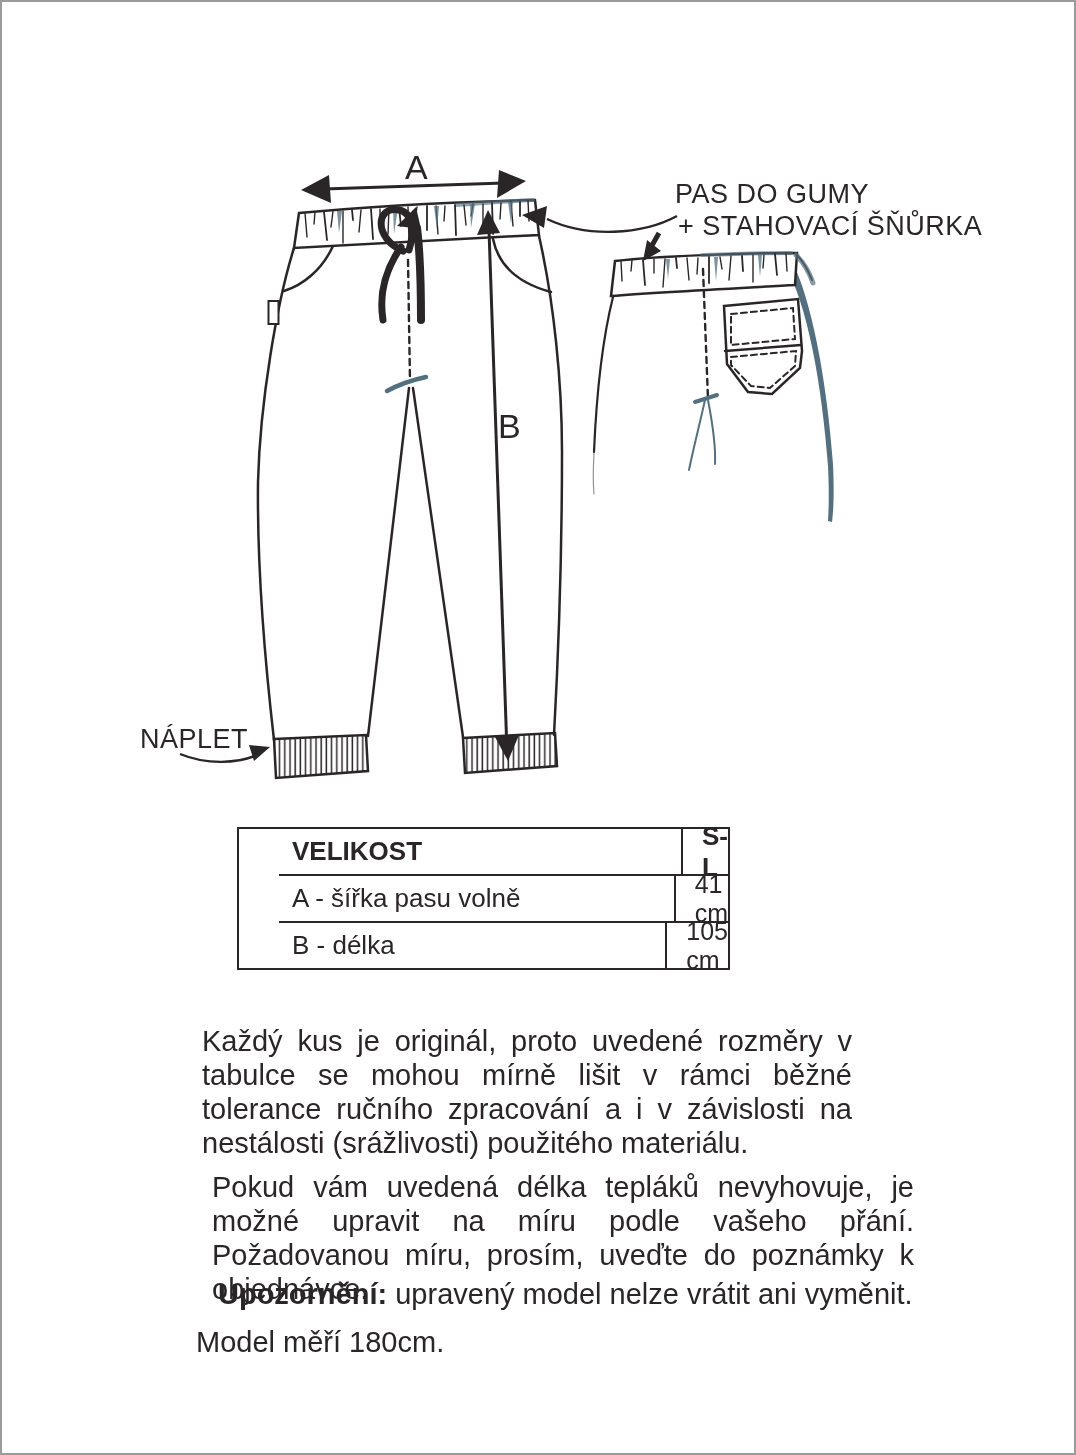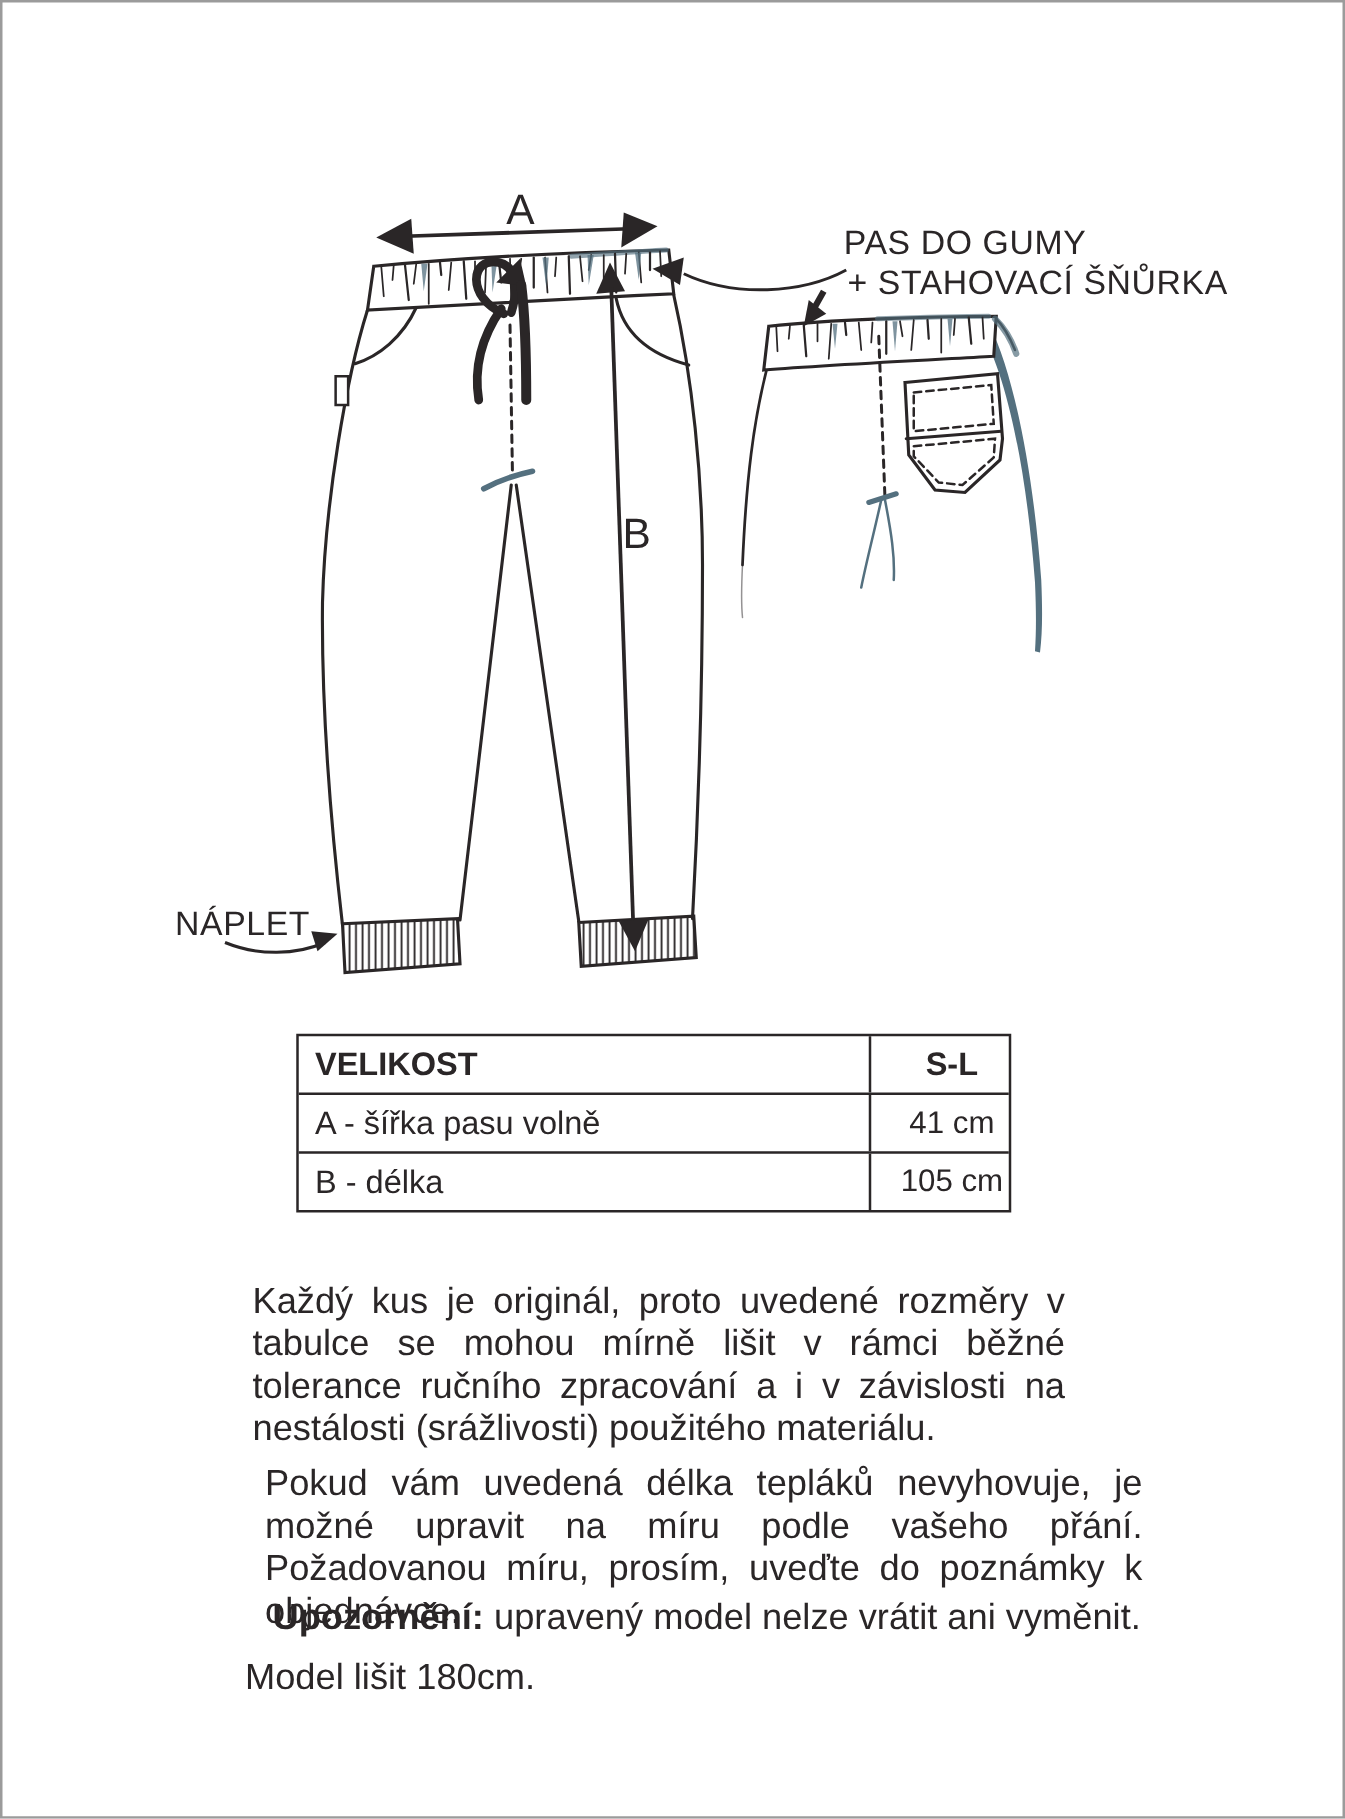--- a/index.html
+++ b/index.html
@@ -8,22 +8,22 @@
     box-sizing:border-box;border:2px solid #9b9b9b;overflow:hidden;
     font-family:"Liberation Sans", sans-serif;color:#2a2627;
   }
   .diagram{position:absolute;left:0;top:0;}
   svg text{fill:#2a2627;font-family:"Liberation Sans", sans-serif;}
   .dim-label{font-size:34px;}
   .note-label{font-size:27px;letter-spacing:0.5px;}
 
   
   .size-table{
-    position:absolute;left:235px;top:825px;width:572px;
-    border:2px solid #2a2627;box-sizing:border-box;background:#fff;
+    position:absolute;left:235px;top:825px;width:493px;
+    border:2px solid #2a2627;box-sizing:border-box;background:#fff;padding-left:40px;
   }
   .size-table .tr{display:flex;height:45px;border-top:2px solid #2a2627;}
   .size-table .tr:first-child{border-top:0;height:45px;}
   .size-table .td{display:flex;align-items:center;box-sizing:border-box;font-size:26px;}
   .size-table .c1{width:458px;border-right:2px solid #2a2627;padding-left:13px;}
   .size-table .c2{flex:1;justify-content:center;padding-left:0;margin-left:19px;}
   .size-table .head .td{font-weight:bold;}
   .size-table .val{font-size:25px;}
 
   
@@ -199,15 +199,15 @@
     </div>
     <div class="tr">
       <div class="td c1">B - délka</div>
       <div class="td c2 val">105 cm</div>
     </div>
   </div>
 
   <p class="note p1">Každý kus je originál, proto uvedené rozměry v tabulce se mohou mírně lišit v rámci běžné tolerance ručního zpracování a i v závislosti na nestálosti (srážlivosti) použitého materiálu.</p>
   <p class="note p2">Pokud vám uvedená délka tepláků nevyhovuje, je možné upravit na míru podle vašeho přání. Požadovanou míru, prosím, uveďte do poznámky k objednávce.</p>
   <p class="note p3"><span class="bold">Upozornění:</span><span> upravený model nelze vrátit ani vyměnit.</span></p>
-  <p class="note p4">Model lišit 180cm.</p>
+  <p class="note p4">Model měří 180cm.</p>
 
 </div>
 
 </body></html>

